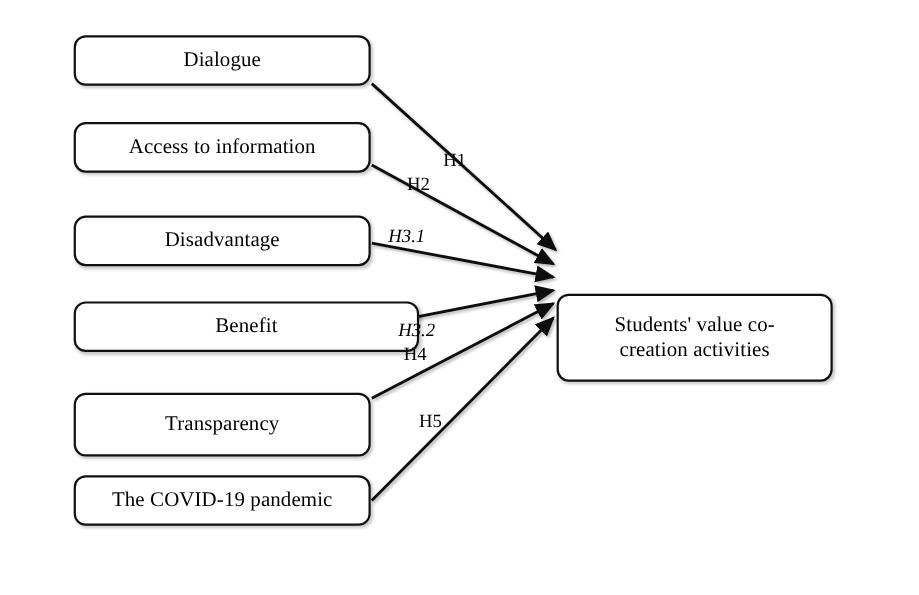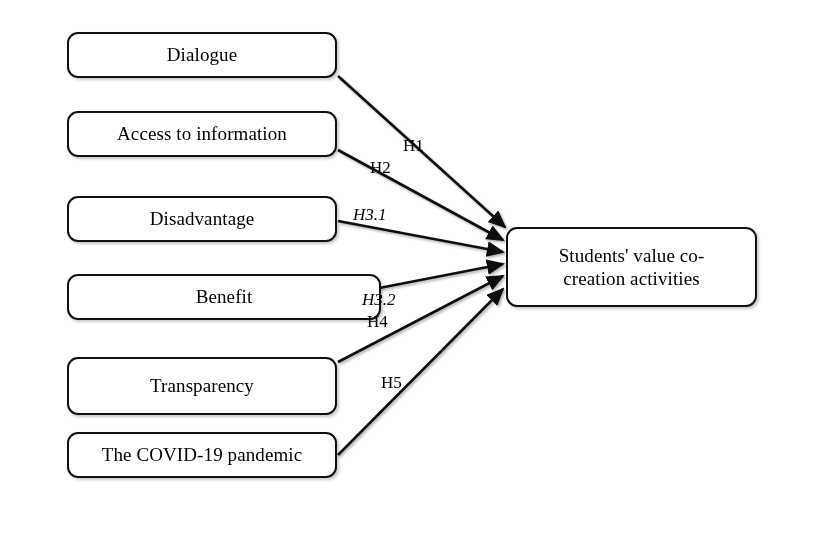--- a/index.html
+++ b/index.html
@@ -43,20 +43,21 @@
     letter-spacing: 0.1px;
     box-shadow: 2px 2px 3px rgba(0,0,0,0.22);
   }
   .node-box .node-label {
     display: block;
     padding: 0 8px;
     white-space: pre-line;
   }
   .target-box {
     font-size: 19px;
+    margin-top: 40px;
   }
   .edge-label {
     position: absolute;
     font-size: 17px;
     white-space: nowrap;
     color: #000000;
   }
   .edge-label.italic {
     font-style: italic;
   }

